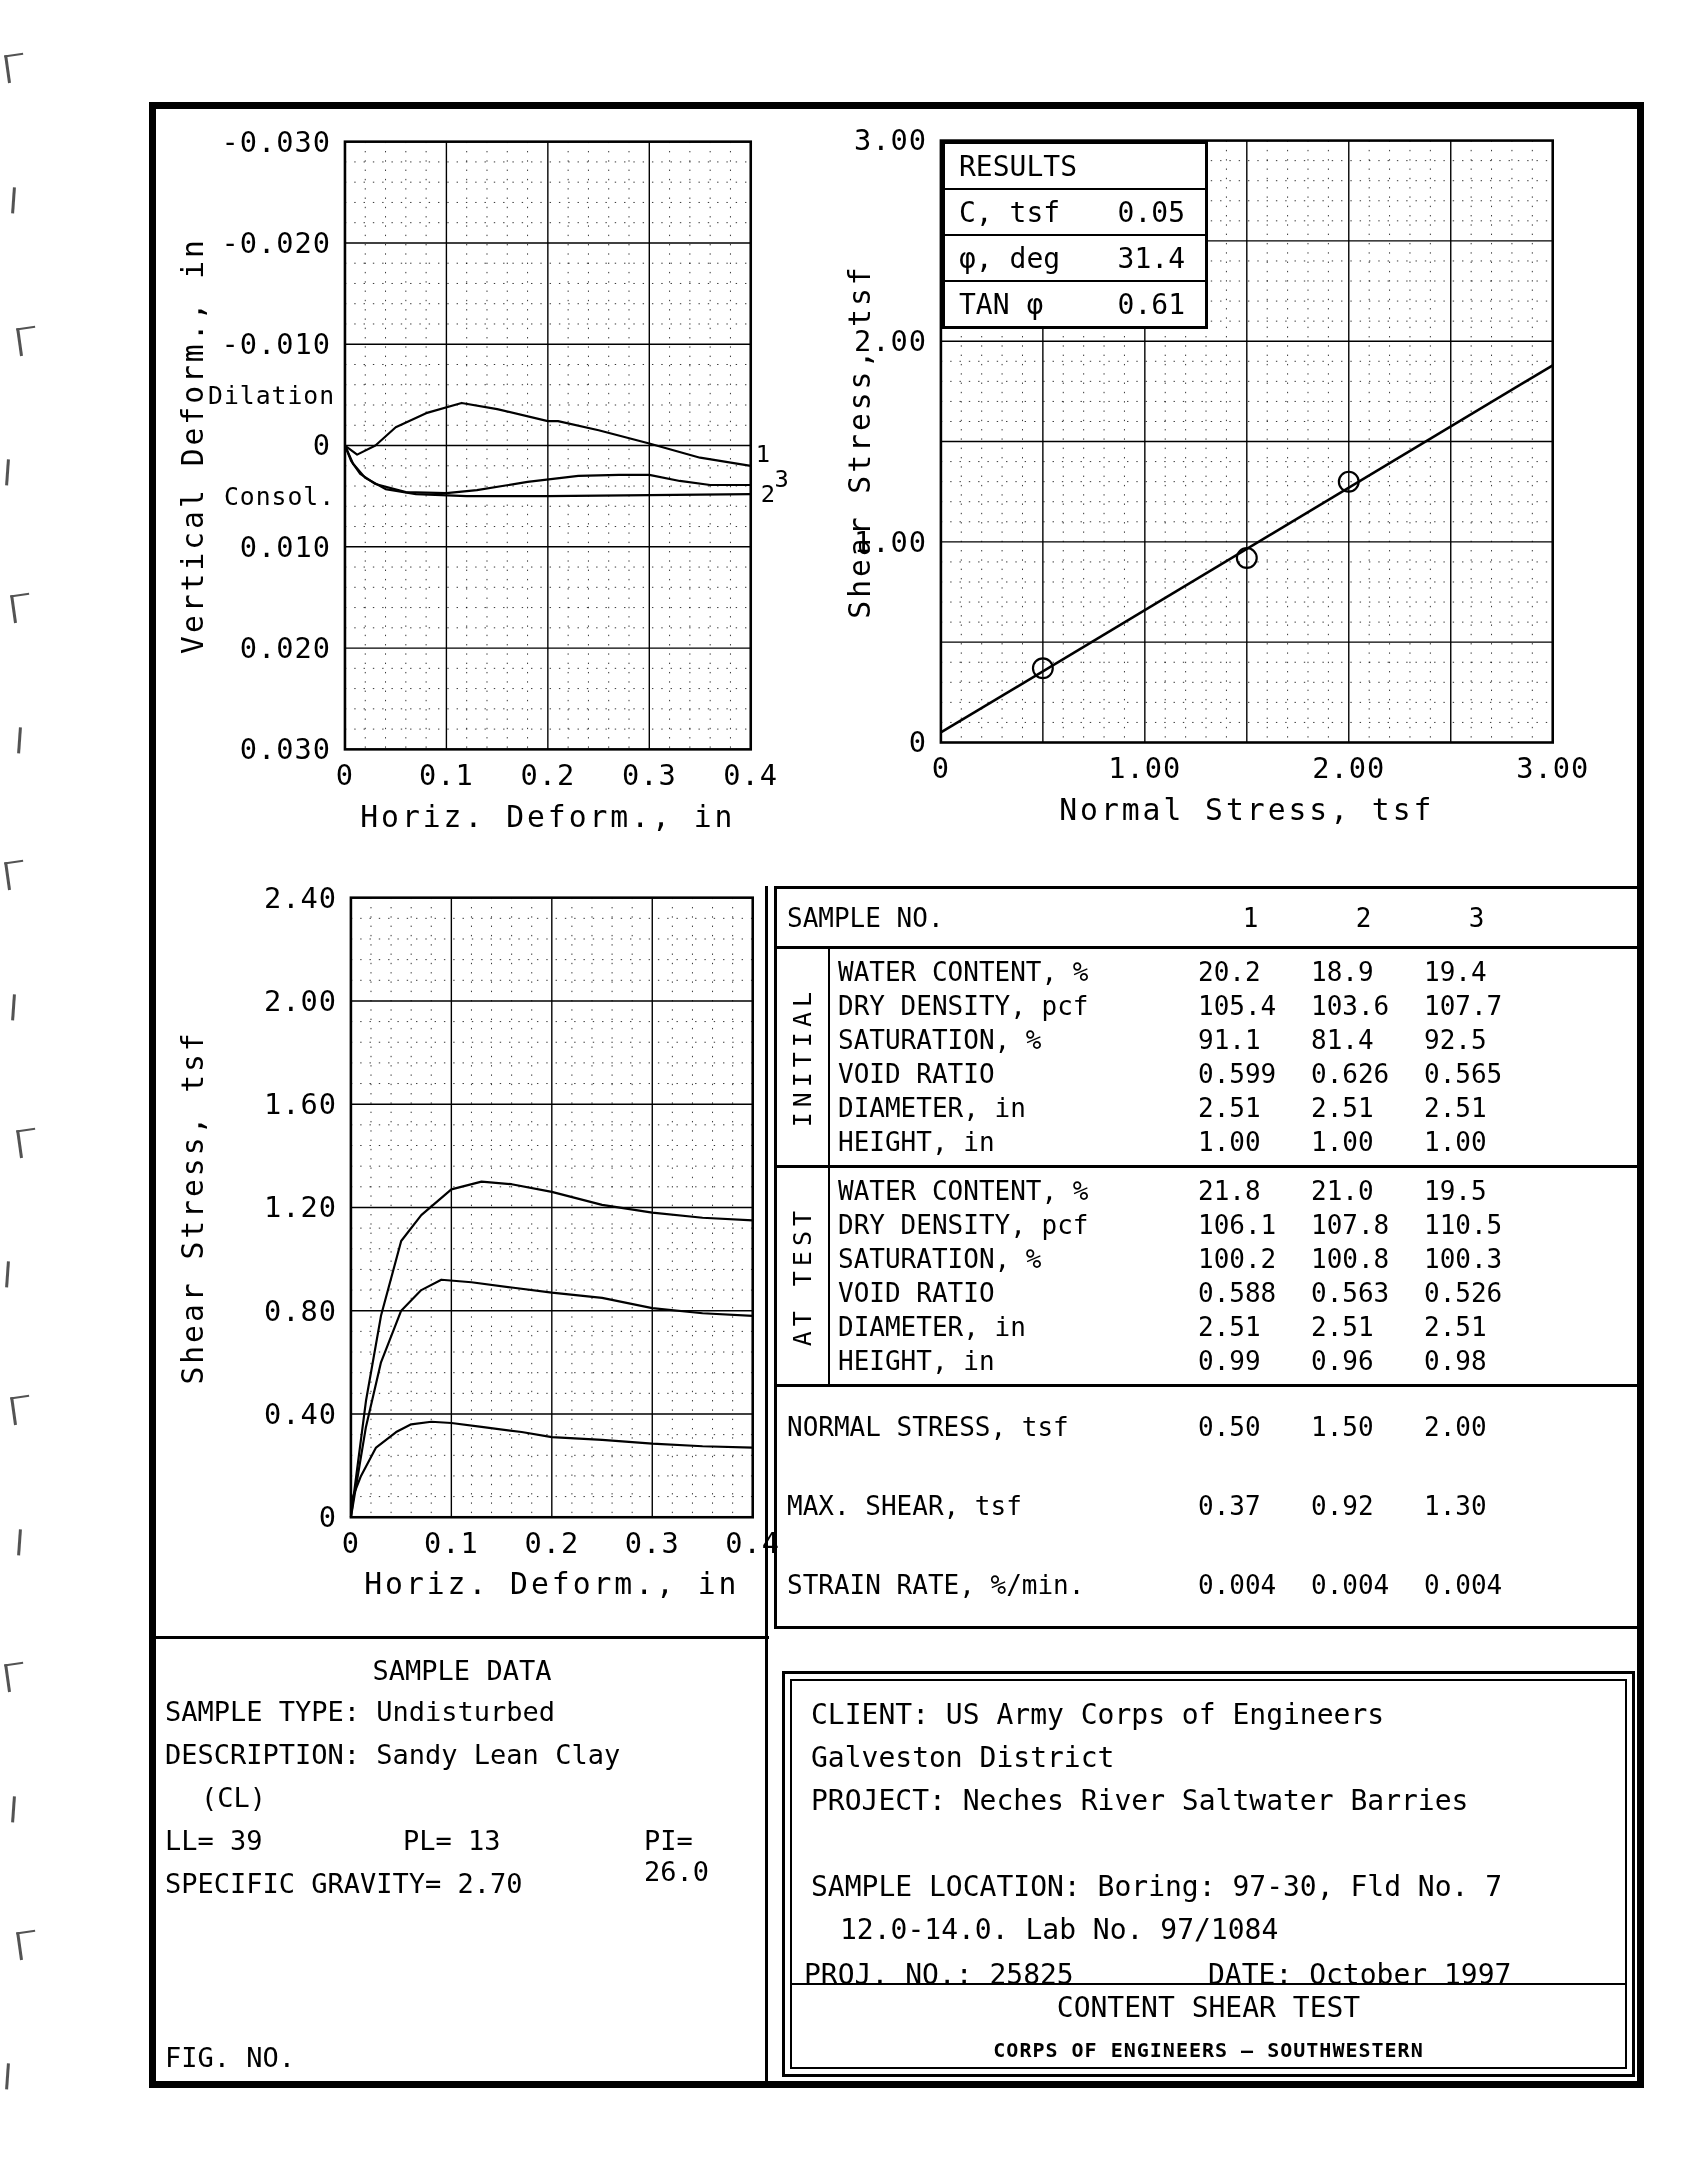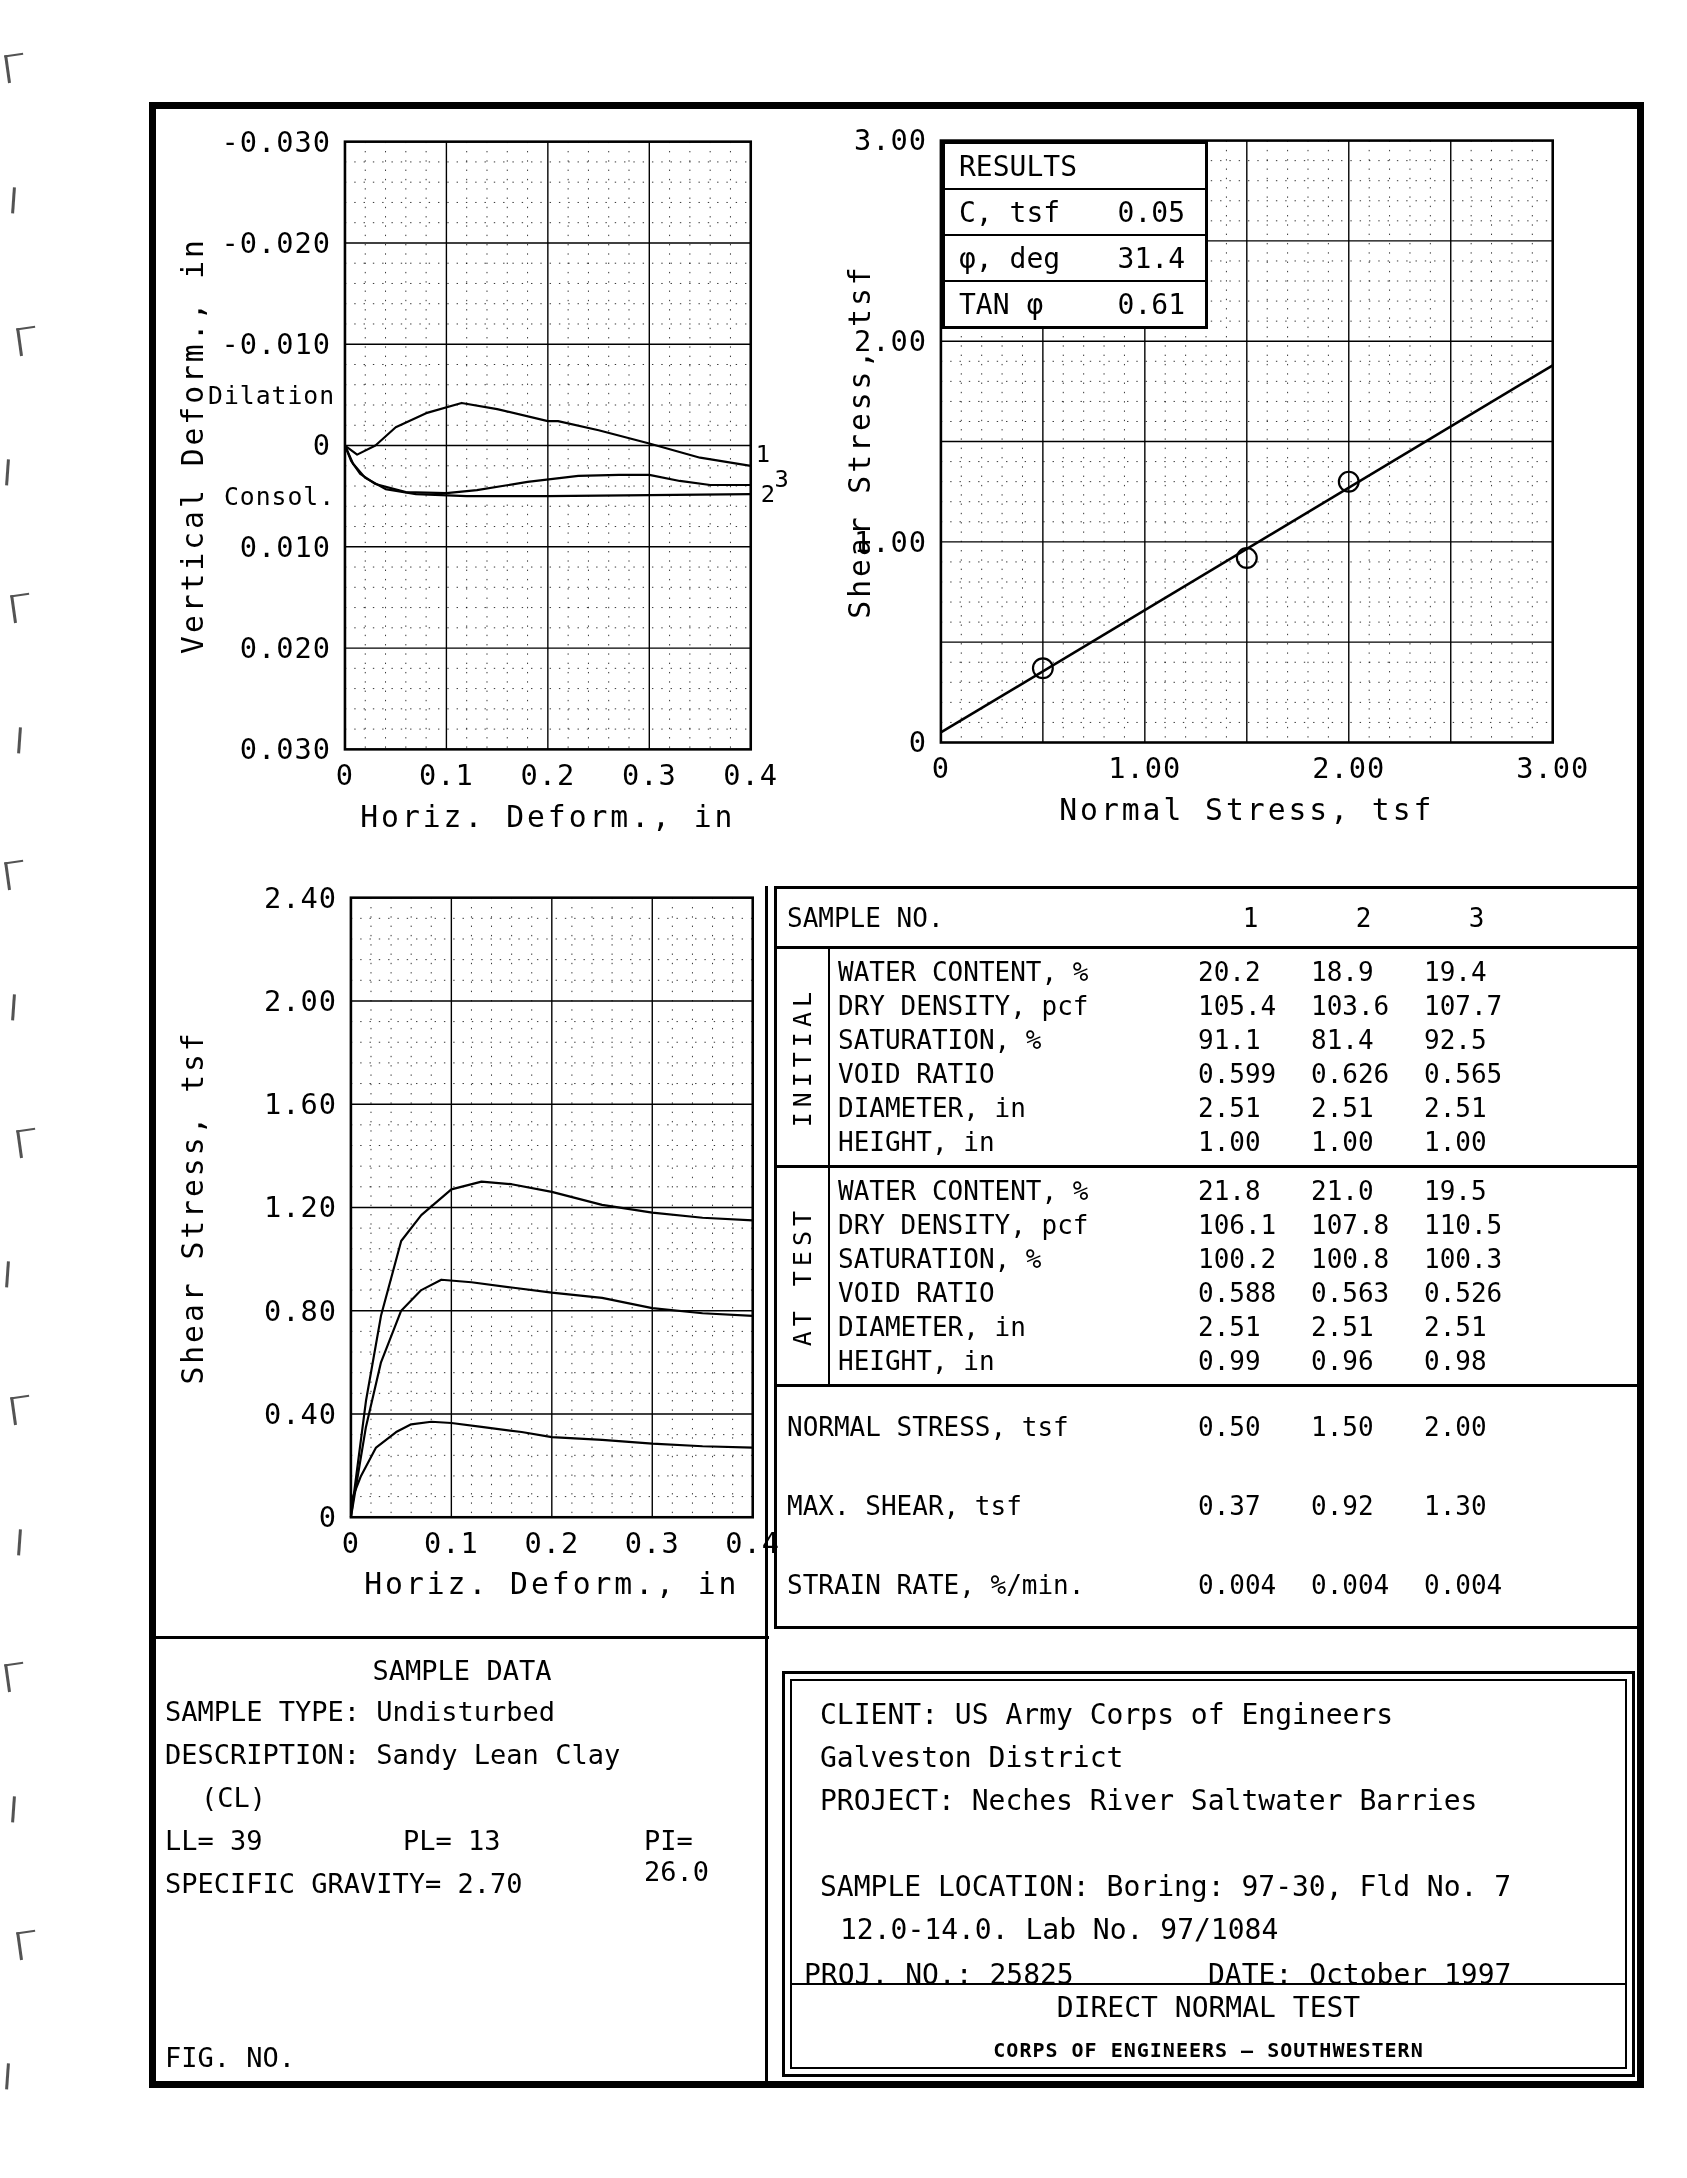--- a/index.html
+++ b/index.html
@@ -65,21 +65,21 @@
 
   
   .client-box{
     position:absolute;left:782px;top:1671px;width:853px;height:406px;
     border:3px solid #000;box-sizing:border-box;
   }
   .client-inner{
     position:absolute;left:5px;top:5px;right:5px;bottom:5px;border:2px solid #000;
     font-size:28px;
   }
-  .cb-line{padding-left:28px;height:43px;display:flex;align-items:center;}
+  .cb-line{padding-left:19px;height:43px;display:flex;align-items:center;}
   .cb-upper{padding-top:12px;height:302px;box-sizing:border-box;}
   .cb-ind1{}
   .cb-ind2{padding-left:48px;}
   .cb-projrow{position:relative;height:43px;}
   .cb-projrow span{position:absolute;top:7px;}
   .cb-projno{left:12px;} .cb-date{left:416px;}
   .cb-lower{border-top:2px solid #000;}
   .cb-center{text-align:center;height:42px;line-height:46px;}
   .cb-org{font-weight:bold;font-size:20px;letter-spacing:1px;}
 
@@ -466,21 +466,21 @@
         <div class="cb-line">PROJECT: Neches River Saltwater Barries</div>
         <div class="cb-line"></div>
         <div class="cb-line">SAMPLE LOCATION: Boring: 97-30, Fld No. 7</div>
         <div class="cb-line cb-ind2">12.0-14.0. Lab No. 97/1084</div>
         <div class="cb-projrow">
           <span class="cb-projno">PROJ. NO.: 25825</span>
           <span class="cb-date">DATE: October 1997</span>
         </div>
       </div>
       <div class="cb-lower">
-        <div class="cb-center">DIRECT NORMAL TEST</div>
+        <div class="cb-center">CONTENT SHEAR TEST</div>
         <div class="cb-center cb-org">CORPS OF ENGINEERS — SOUTHWESTERN</div>
       </div>
     </div>
   </div>
 
 <div class="artifact" style="left: 6px; top: 54px; border-left: 3px solid rgb(26, 26, 26); border-top: 2px solid rgb(26, 26, 26); transform: rotate(-8deg);"></div>
     <div class="artifact" style="left: 12px; top: 188px; border-left: 3px solid rgb(26, 26, 26); transform: rotate(4deg);"></div>
     <div class="artifact" style="left: 18px; top: 327px; border-left: 3px solid rgb(26, 26, 26); border-top: 2px solid rgb(26, 26, 26); transform: rotate(-8deg);"></div>
     <div class="artifact" style="left: 6px; top: 460px; border-left: 3px solid rgb(26, 26, 26); transform: rotate(4deg);"></div>
     <div class="artifact" style="left: 12px; top: 594px; border-left: 3px solid rgb(26, 26, 26); border-top: 2px solid rgb(26, 26, 26); transform: rotate(-8deg);"></div>

